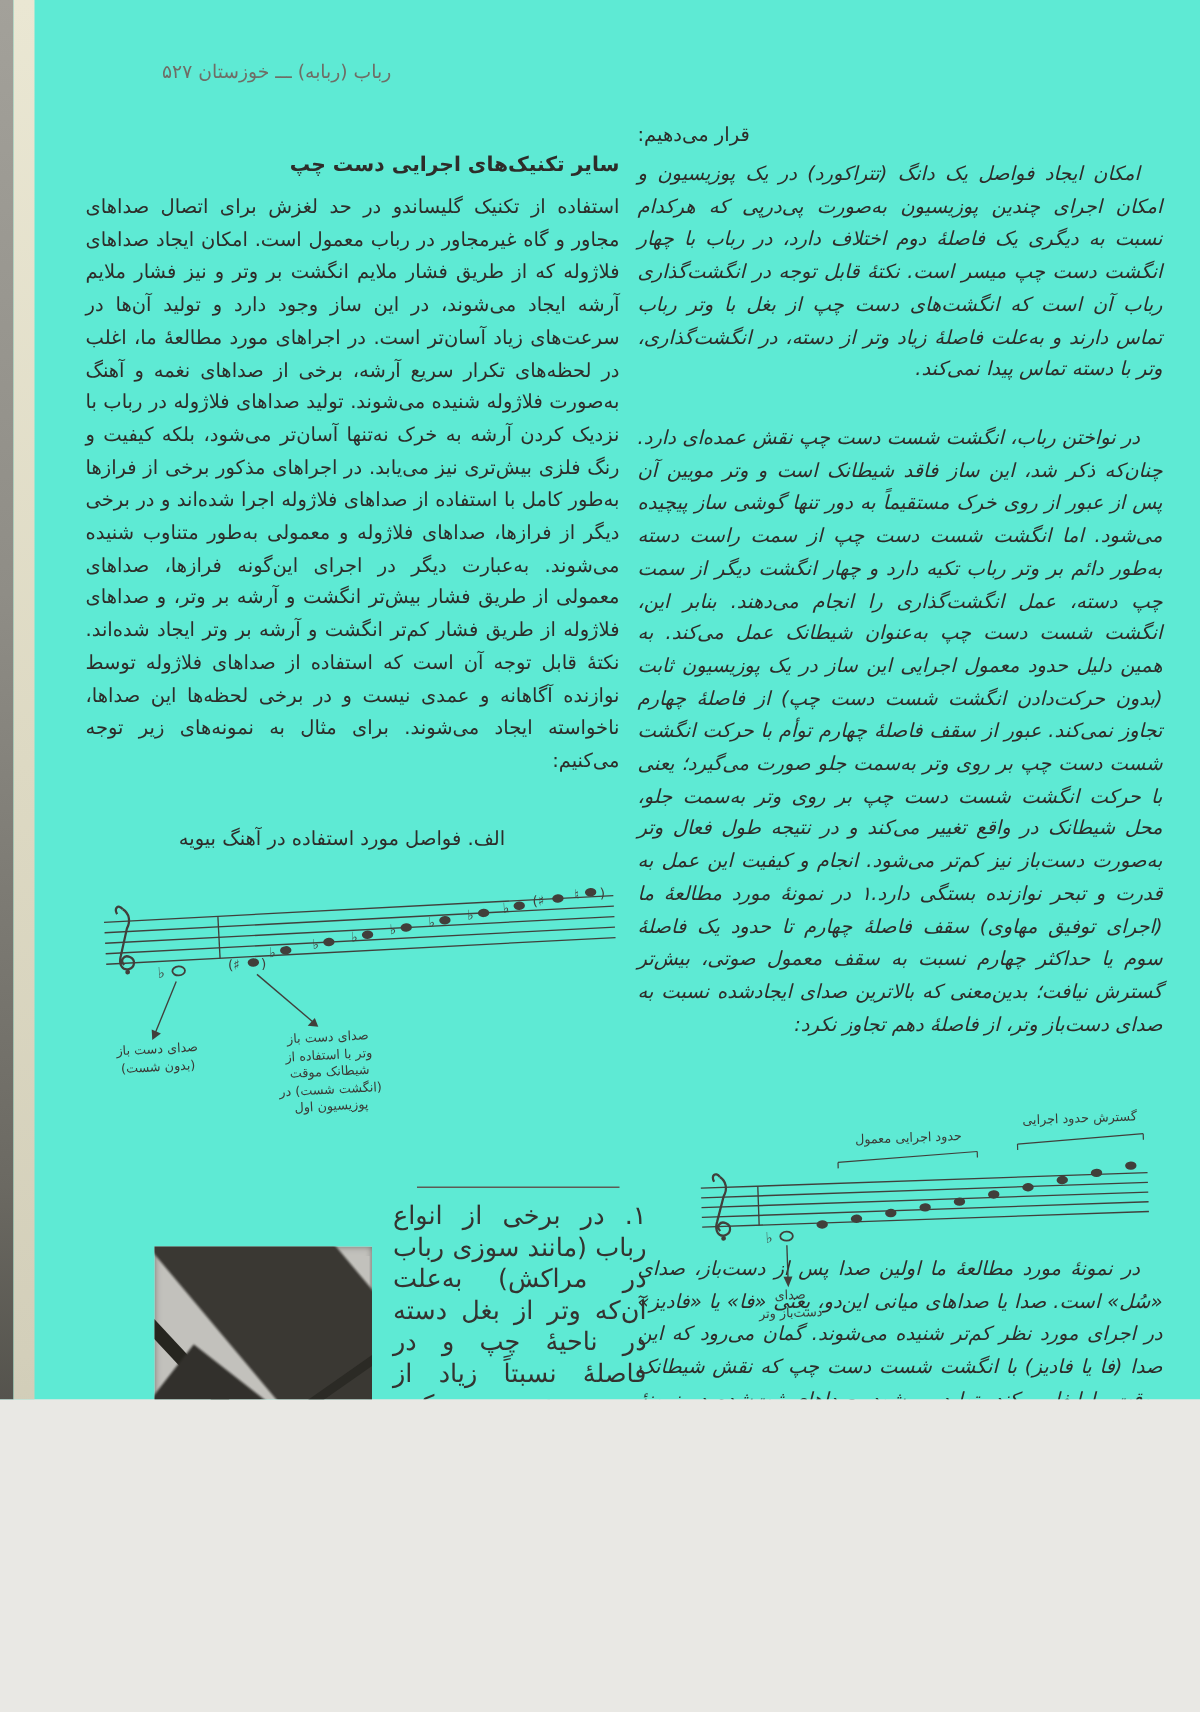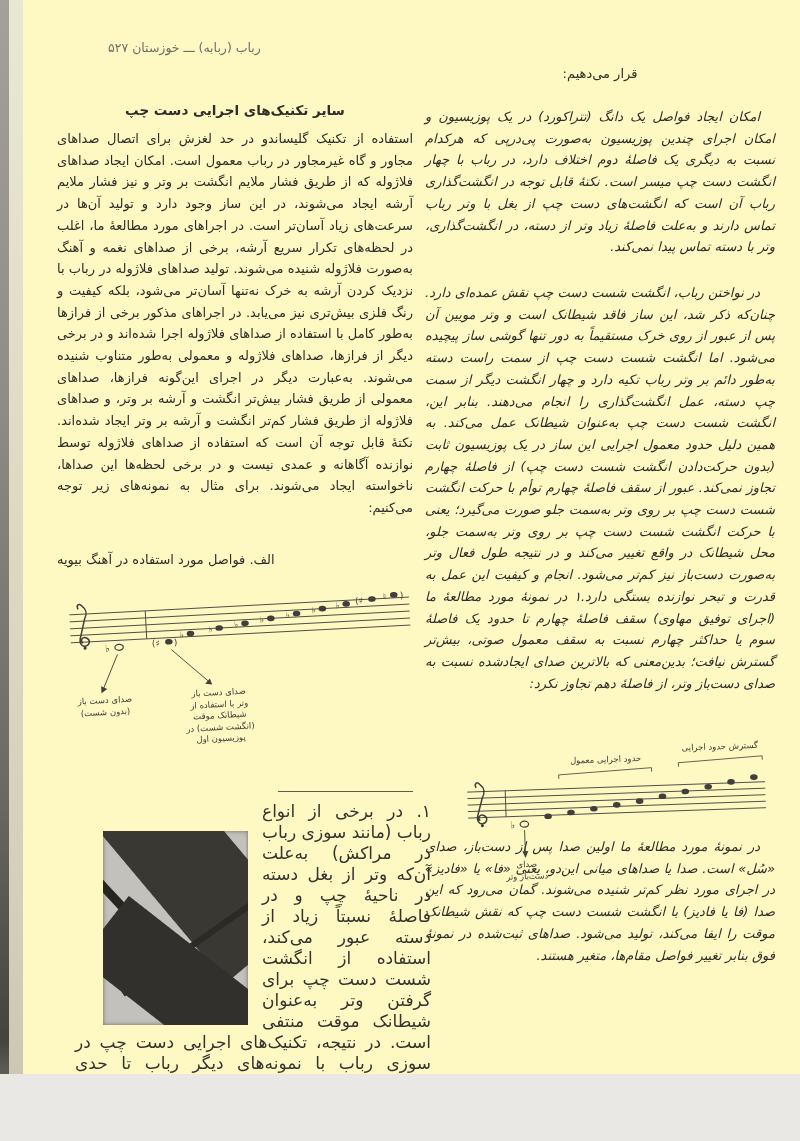--- a/index.html
+++ b/index.html
@@ -1,39 +1,39 @@
 <!DOCTYPE html>
 <html lang="fa"><head>
 <meta charset="utf-8">
 <style>
   html,body{margin:0;padding:0;}
   body{background:#e9e8e4;font-family:"DejaVu Sans",sans-serif;}
-  .page{position:relative;width:800px;height:1074px;background:#fef9c3;overflow:hidden;color:#2e2d2a;}
+  .page{position:relative;width:800px;height:933px;background:#5eead4;overflow:hidden;color:#2e2d2a;}
 
   
   .edge-left{position:absolute;left:0;top:0;width:9px;height:1130px;
     background:linear-gradient(180deg,#a3a19a 0%,#8f8d86 35%,#6b6962 70%,#44433d 92%,#8a8984 100%);}
   .edge-strip{position:absolute;left:9px;top:0;width:14px;height:1130px;
     background:linear-gradient(180deg,#eae7d3 0%,#ddd9c3 45%,#d3cfba 80%,#c9c5b0 100%);}
   .bottom-line{position:absolute;left:0;top:1126px;width:800px;height:4px;
     background:linear-gradient(90deg,#3d3c38 0%,#3d3c38 68%,#75746f 82%,#8e8d88 100%);}
   .bottom-below{position:absolute;left:0;top:1130px;width:800px;height:11px;background:#e4e3e0;}
   .stray-dash{position:absolute;left:100px;top:1088px;width:13px;height:2px;background:#97958e;}
 
   
   .header{position:absolute;left:108px;top:40px;direction:rtl;font-size:12.5px;color:#6f6d66;letter-spacing:.2px;}
 
   
   .rtl{direction:rtl;text-align:justify;}
   .col-right{position:absolute;left:425px;width:350px;font-size:13px;line-height:21.7px;}
   .col-left{position:absolute;left:57px;width:356px;font-size:13px;line-height:21.7px;}
   .para{position:absolute;width:100%;}
   .indent{text-indent:15px;font-style:italic;}
-  .heading{font-weight:bold;font-size:13.5px;text-align:center;}
-  .example{text-indent:14px;text-align:left;}
+  .heading{font-weight:bold;font-size:13.5px;text-align:right;}
+  .example{text-indent:14px;text-align:center;}
 
   
   .figure{position:absolute;}
   .fig-a{left:60px;top:586px;width:360px;height:150px;transform:rotate(-3deg);}
   .fig-b{left:448px;top:742px;width:332px;height:140px;transform:rotate(-2deg);}
   .fig-label{position:absolute;direction:rtl;text-align:center;font-size:8.5px;line-height:11.5px;
     color:#3b3a36;white-space:pre-line;}
   svg .ink{stroke:#413f3b;fill:none;}
   svg text{fill:#413f3b;font-family:"DejaVu Sans",sans-serif;}
 
@@ -63,21 +63,21 @@
 
   <div class="edge-left"></div>
   <div class="edge-strip"></div>
   <div class="bottom-line"></div>
   <div class="bottom-below"></div>
   <div class="stray-dash"></div>
 
   <div class="header">رباب (ربابه) ـــ خوزستان ۵۲۷</div>
 
   <div class="col-right rtl">
-    <div class="para" style="top:63px;text-align:center;">قرار می‌دهیم:</div>
+    <div class="para" style="top:80px;text-align:left;">قرار می‌دهیم:</div>
     <div class="para indent" style="top:106px;">امکان ایجاد فواصل یک دانگ (تتراکورد) در یک پوزیسیون و امکان اجرای چندین پوزیسیون به‌صورت پی‌درپی که هرکدام نسبت به دیگری یک فاصلهٔ دوم اختلاف دارد، در رباب با چهار انگشت دست چپ میسر است. نکتهٔ قابل توجه در انگشت‌گذاری رباب آن است که انگشت‌های دست چپ از بغل با وتر رباب تماس دارند و به‌علت فاصلهٔ زیاد وتر از دسته، در انگشت‌گذاری، وتر با دسته تماس پیدا نمی‌کند.</div>
     <div class="para indent" style="top:282px;">در نواختن رباب، انگشت شست دست چپ نقش عمده‌ای دارد. چنان‌که ذکر شد، این ساز فاقد شیطانک است و وتر مویین آن پس از عبور از روی خرک مستقیماً به دور تنها گوشی ساز پیچیده می‌شود. اما انگشت شست دست چپ از سمت راست دسته به‌طور دائم بر وتر رباب تکیه دارد و چهار انگشت دیگر از سمت چپ دسته، عمل انگشت‌گذاری را انجام می‌دهند. بنابر این، انگشت شست دست چپ به‌عنوان شیطانک عمل می‌کند. به همین دلیل حدود معمول اجرایی این ساز در یک پوزیسیون ثابت (بدون حرکت‌دادن انگشت شست دست چپ) از فاصلهٔ چهارم تجاوز نمی‌کند. عبور از سقف فاصلهٔ چهارم توأم با حرکت انگشت شست دست چپ بر روی وتر به‌سمت جلو صورت می‌گیرد؛ یعنی با حرکت انگشت شست دست چپ بر روی وتر به‌سمت جلو، محل شیطانک در واقع تغییر می‌کند و در نتیجه طول فعال وتر به‌صورت دست‌باز نیز کم‌تر می‌شود. انجام و کیفیت این عمل به قدرت و تبحر نوازنده بستگی دارد.۱ در نمونهٔ مورد مطالعهٔ ما (اجرای توفیق مهاوی) سقف فاصلهٔ چهارم تا حدود یک فاصلهٔ سوم یا حداکثر چهارم نسبت به سقف معمول صوتی، بیش‌تر گسترش نیافت؛ بدین‌معنی که بالاترین صدای ایجادشده نسبت به صدای دست‌باز وتر، از فاصلهٔ دهم تجاوز نکرد:</div>
     <div class="para indent" style="top:836px;">در نمونهٔ مورد مطالعهٔ ما اولین صدا پس از دست‌باز، صدای «سُل» است. صدا یا صداهای میانی این‌دو، یعنی «فا» یا «فادیز» در اجرای مورد نظر کم‌تر شنیده می‌شوند. گمان می‌رود که این صدا (فا یا فادیز) با انگشت شست دست چپ که نقش شیطانک موقت را ایفا می‌کند، تولید می‌شود. صداهای ثبت‌شده در نمونهٔ فوق بنابر تغییر فواصل مقام‌ها، متغیر هستند.</div>
   </div>
 
   <div class="figure fig-b">
     <svg width="332" height="140" viewBox="0 0 332 140">
 
       <g class="ink" stroke-width="0.9">
         <line x1="20" y1="45" x2="318" y2="45"></line>

